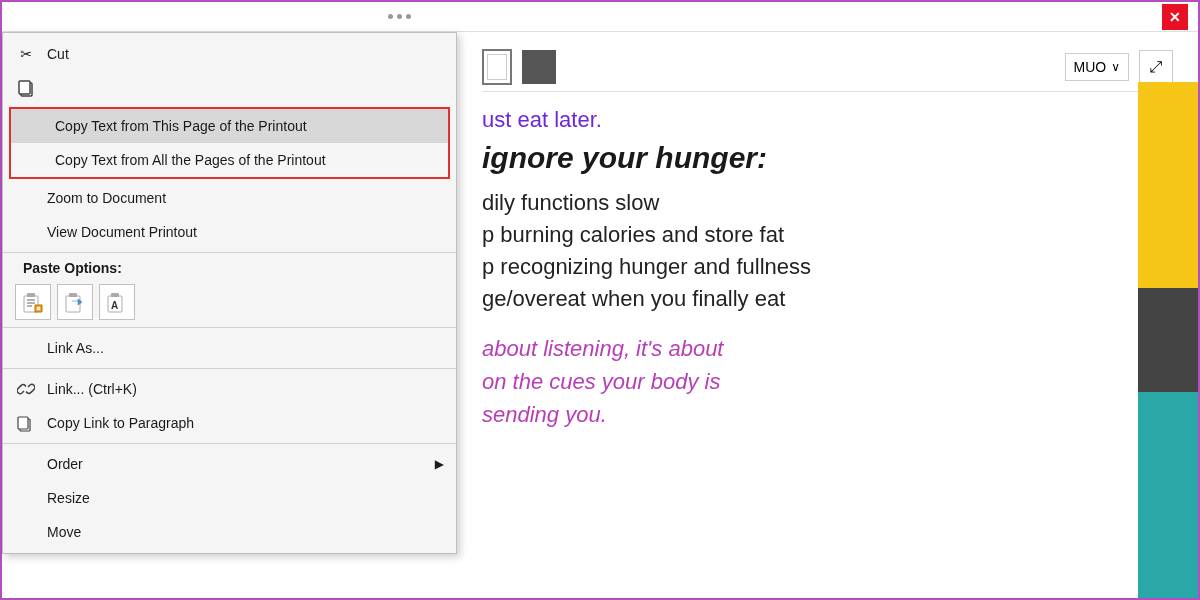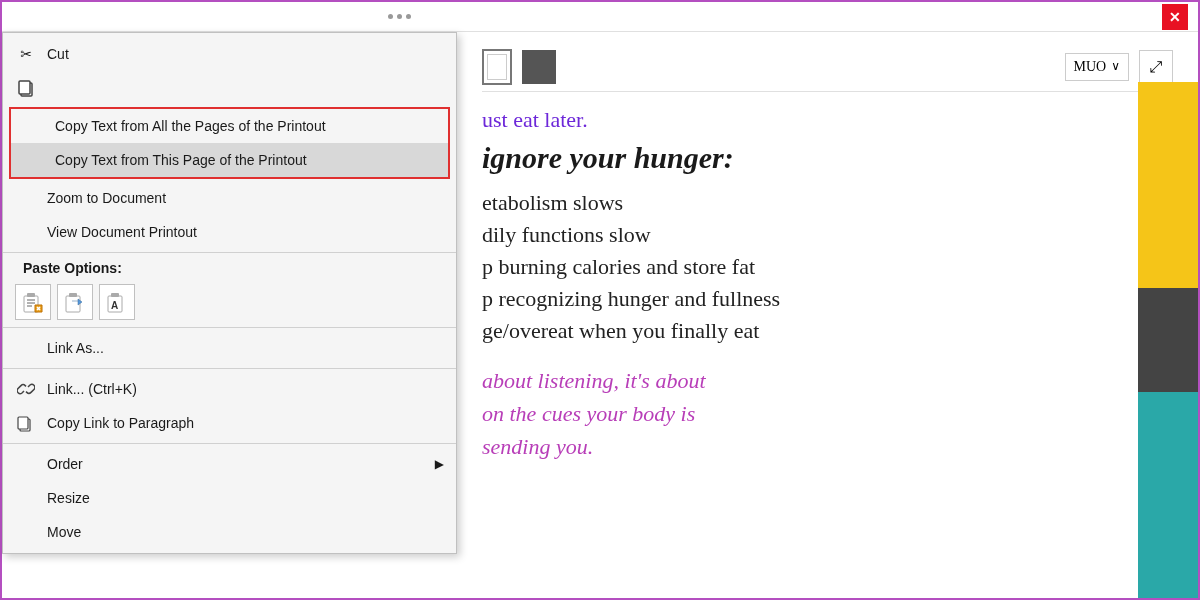--- a/index.html
+++ b/index.html
@@ -188,21 +188,20 @@
 
     
     .doc-content {
       position: absolute;
       left: 455px;
       top: 0;
       right: 0;
       bottom: 0;
       padding: 10px 25px;
       overflow: hidden;
-      font-family: Liberation Serif, serif;
     }
 
     .doc-header-bar {
       height: 50px;
       display: flex;
       align-items: center;
       justify-content: flex-end;
       gap: 10px;
       border-bottom: 1px solid #e0e0e0;
       margin-bottom: 10px;
@@ -306,27 +305,27 @@
       <div class="menu-item">
         <span class="menu-icon">
           <svg width="18" height="18" viewBox="0 0 18 18" fill="none">
             <rect x="4" y="4" width="11" height="13" rx="1" stroke="#444" stroke-width="1.5" fill="white"></rect>
             <rect x="2" y="2" width="11" height="13" rx="1" stroke="#444" stroke-width="1.5" fill="white"></rect>
           </svg>
         </span>
       </div>
 
       <div class="copy-text-group">
+        <div class="copy-text-item highlighted">
+          <span class="menu-icon"></span>
+          <span class="menu-label">Copy Text from This Page of the Printout</span>
+        </div>
         <div class="copy-text-item">
           <span class="menu-icon"></span>
           <span class="menu-label">Copy Text from All the Pages of the Printout</span>
-        </div>
-        <div class="copy-text-item highlighted">
-          <span class="menu-icon"></span>
-          <span class="menu-label">Copy Text from This Page of the Printout</span>
         </div>
       </div>
 
       <div class="menu-item">
         <span class="menu-icon"></span>
         <span class="menu-label">Zoom to Document</span>
       </div>
 
       <div class="menu-item">
         <span class="menu-icon"></span>
@@ -435,21 +434,20 @@
         </div>
 
         <div class="expand-btn">
           <span style="font-size:16px;">⤢</span>
         </div>
       </div>
 
       <div class="doc-text-content">
         <div class="line1">ust eat later.</div>
         <div class="heading-italic">ignore your hunger:</div>
-        <div class="body-line">etabolism slows</div>
         <div class="body-line">dily functions slow</div>
         <div class="body-line">p burning calories and store fat</div>
         <div class="body-line">p recognizing hunger and fullness</div>
         <div class="body-line">ge/overeat when you finally eat</div>
         <div class="bottom-text">about listening, it's about<br>on the cues your body is<br>sending you.</div>
       </div>
 
       <div class="side-image">
         <div class="img-yellow"></div>
         <div class="img-dark"></div>

